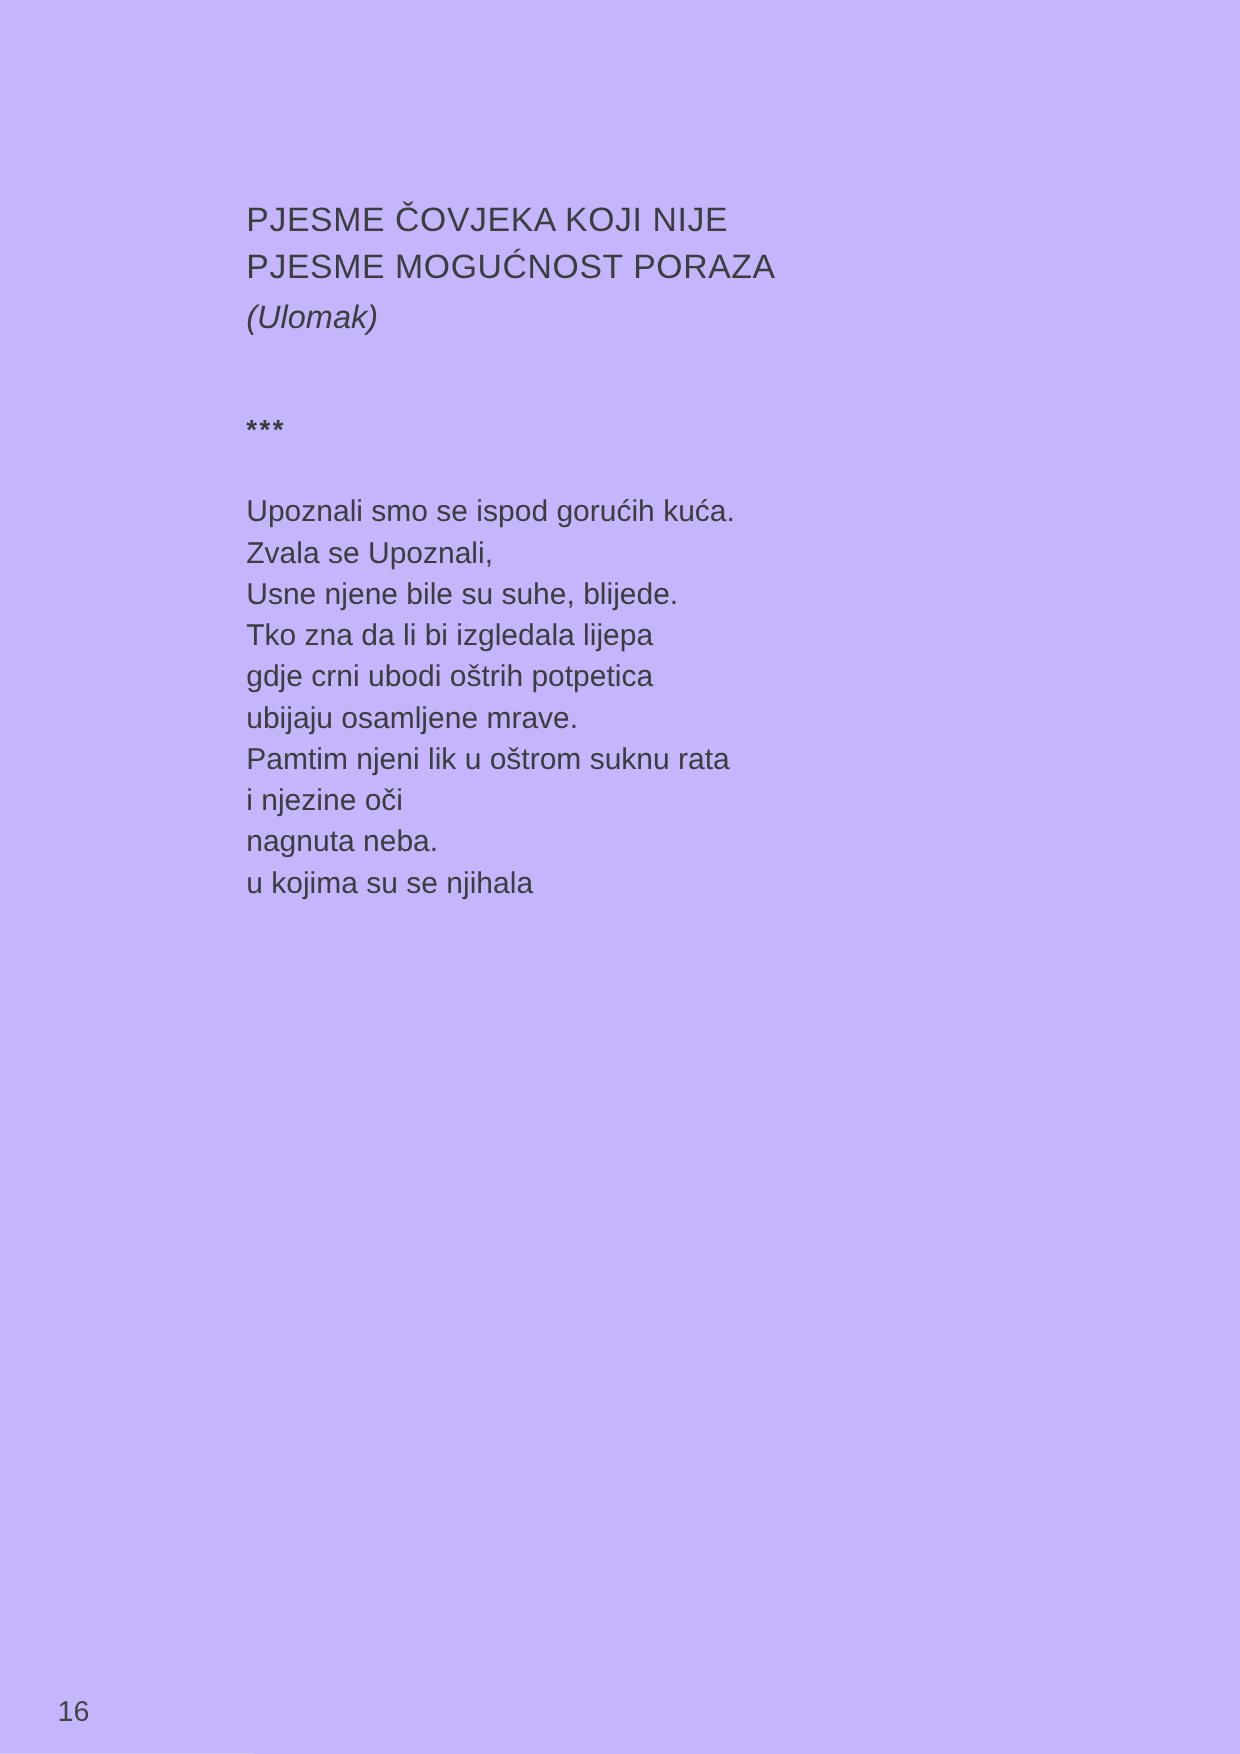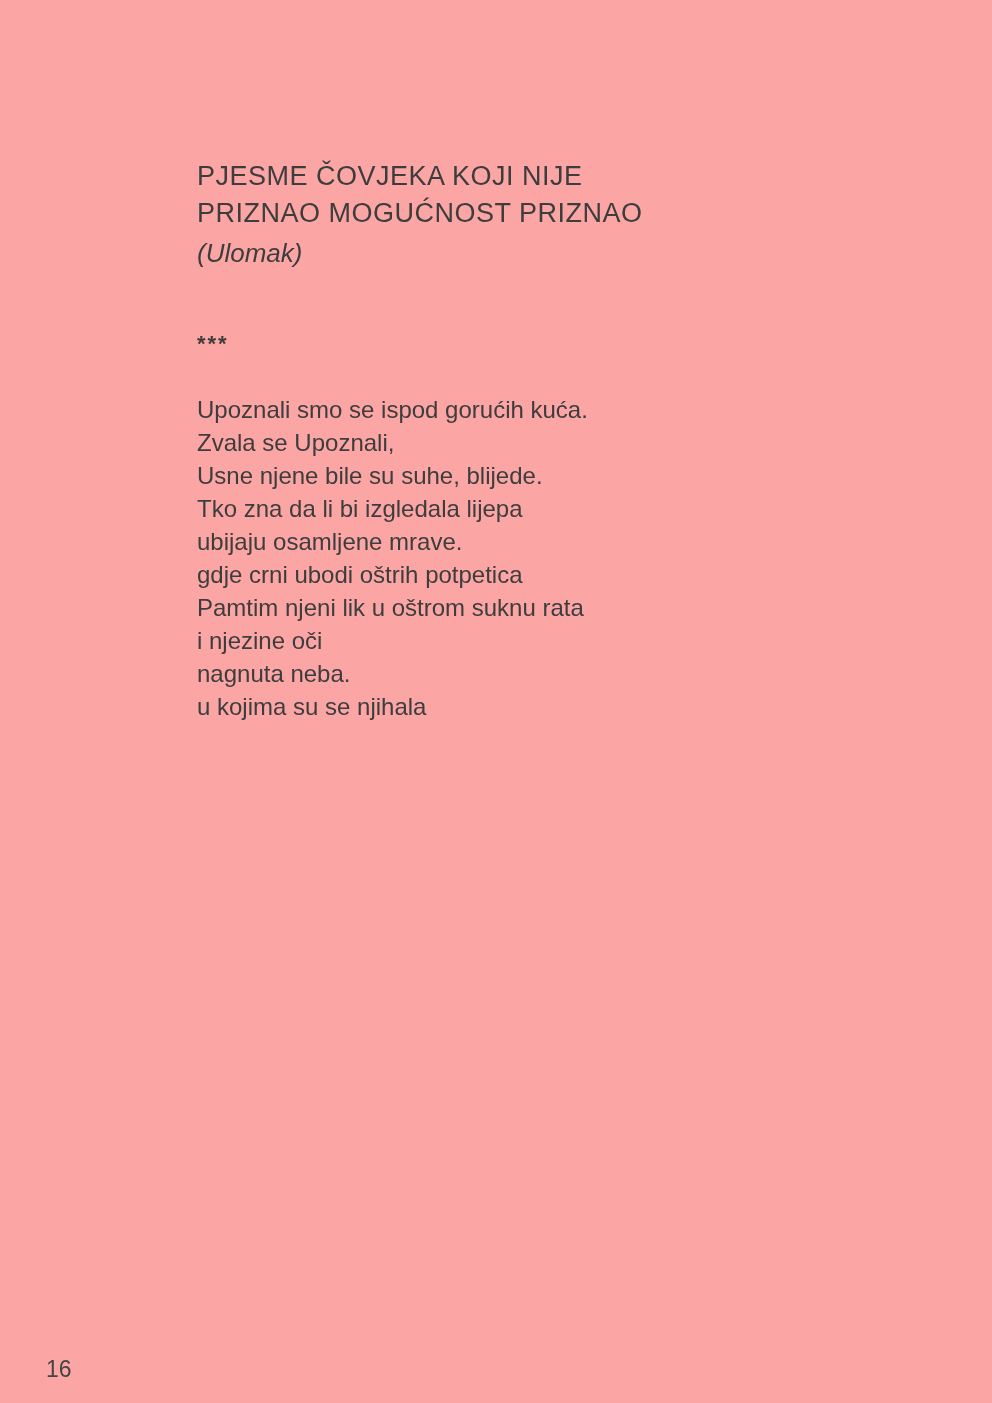--- a/index.html
+++ b/index.html
@@ -4,21 +4,21 @@
 <style>
   html, body {
     margin: 0;
     padding: 0;
     background: #e9e9e9;
   }
   .page {
     position: relative;
     width: 992px;
     height: 1403px;
-    background: #fca5a5;
+    background: #c4b5fd;
     font-family: "Liberation Sans", sans-serif;
     color: #3d3d3d;
     overflow: hidden;
   }
   .poem {
     position: absolute;
     left: 197px;
     top: 158px;
     width: 600px;
   }
@@ -66,31 +66,31 @@
     color: #444444;
   }
 </style>
 </head>
 <body>
 
 <div class="page">
   <div class="poem">
     <h1 class="title">
       <span class="title-line">PJESME ČOVJEKA KOJI NIJE</span>
-      <span class="title-line">PRIZNAO MOGUĆNOST PRIZNAO</span>
+      <span class="title-line">PJESME MOGUĆNOST PORAZA</span>
     </h1>
     <div class="subtitle">(Ulomak)</div>
     <div class="separator">***</div>
     <div class="stanza">
       <div class="poem-line">Upoznali smo se ispod gorućih kuća.</div>
       <div class="poem-line">Zvala se Upoznali,</div>
       <div class="poem-line">Usne njene bile su suhe, blijede.</div>
       <div class="poem-line">Tko zna da li bi izgledala lijepa</div>
+      <div class="poem-line">gdje crni ubodi oštrih potpetica</div>
       <div class="poem-line">ubijaju osamljene mrave.</div>
-      <div class="poem-line">gdje crni ubodi oštrih potpetica</div>
       <div class="poem-line">Pamtim njeni lik u oštrom suknu rata</div>
       <div class="poem-line">i njezine oči</div>
       <div class="poem-line">nagnuta neba.</div>
       <div class="poem-line">u kojima su se njihala</div>
     </div>
   </div>
   <div class="page-number">16</div>
 </div>
 
 </body></html>

